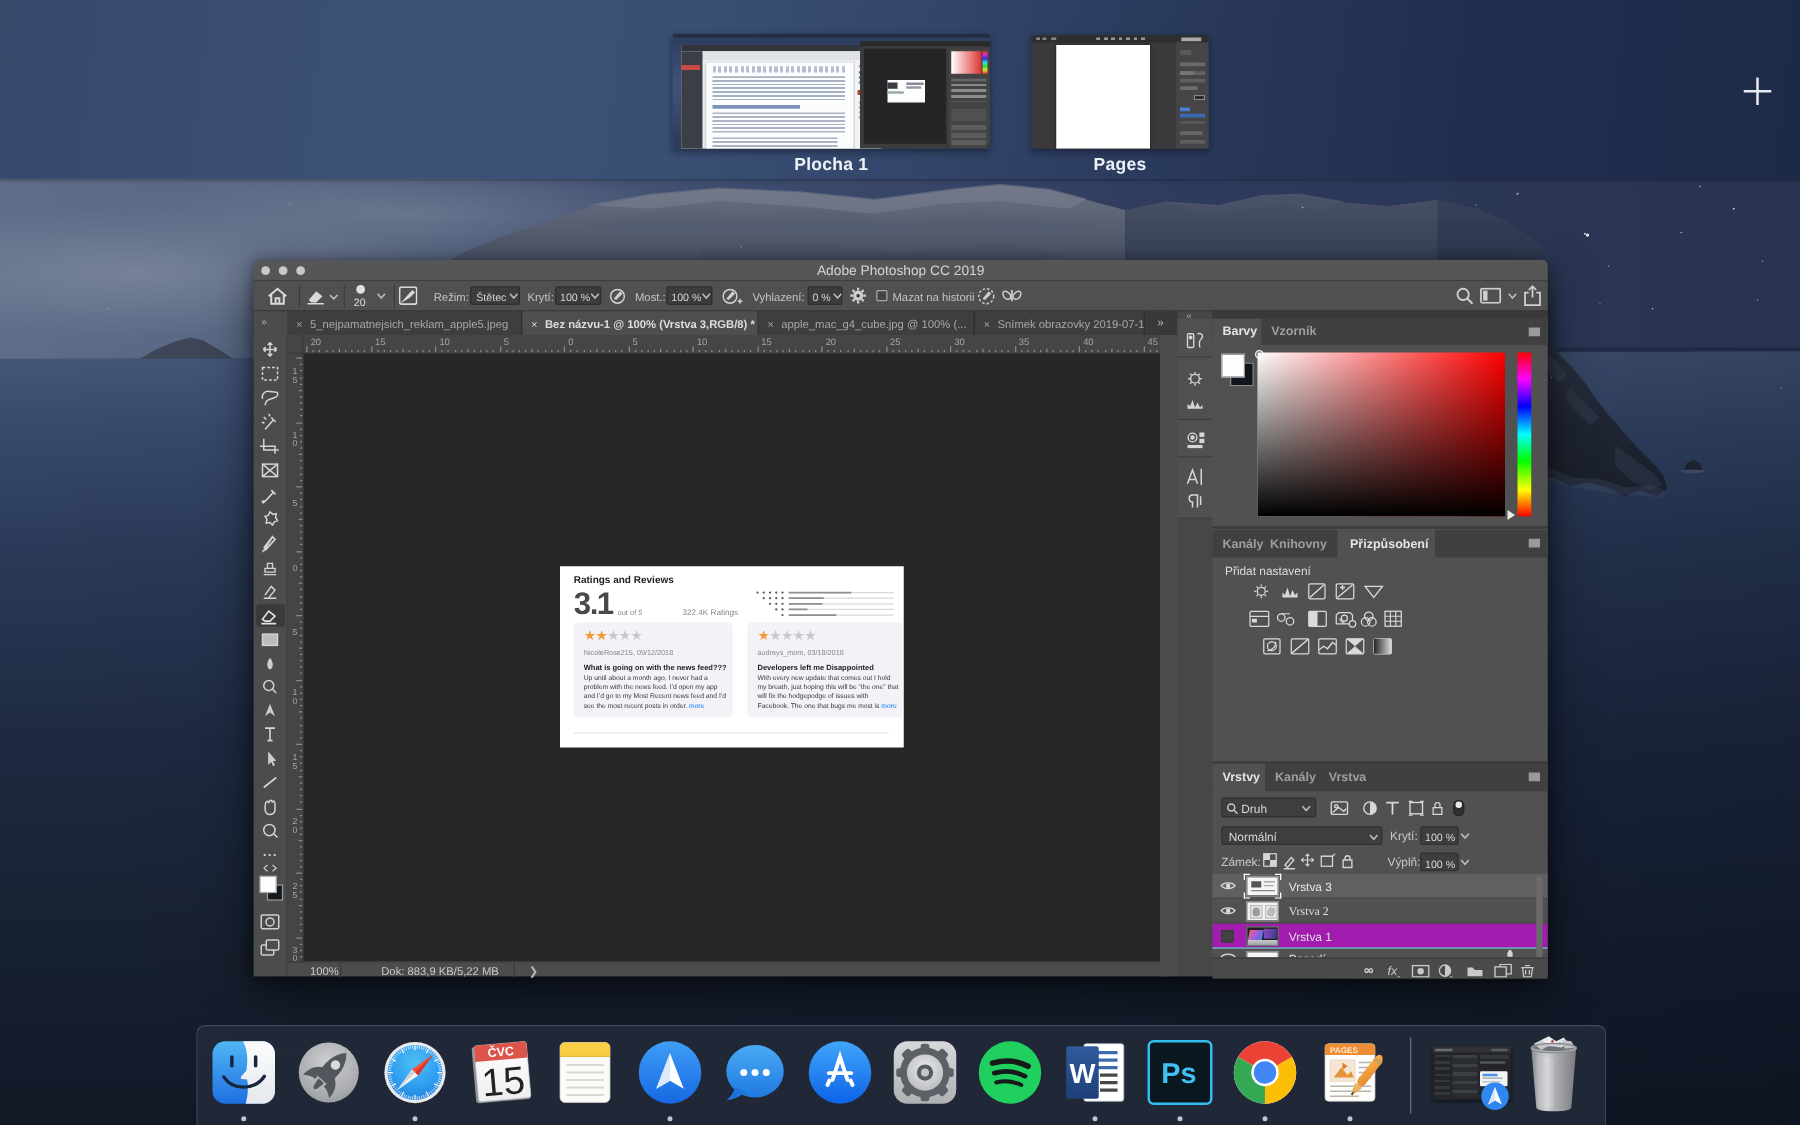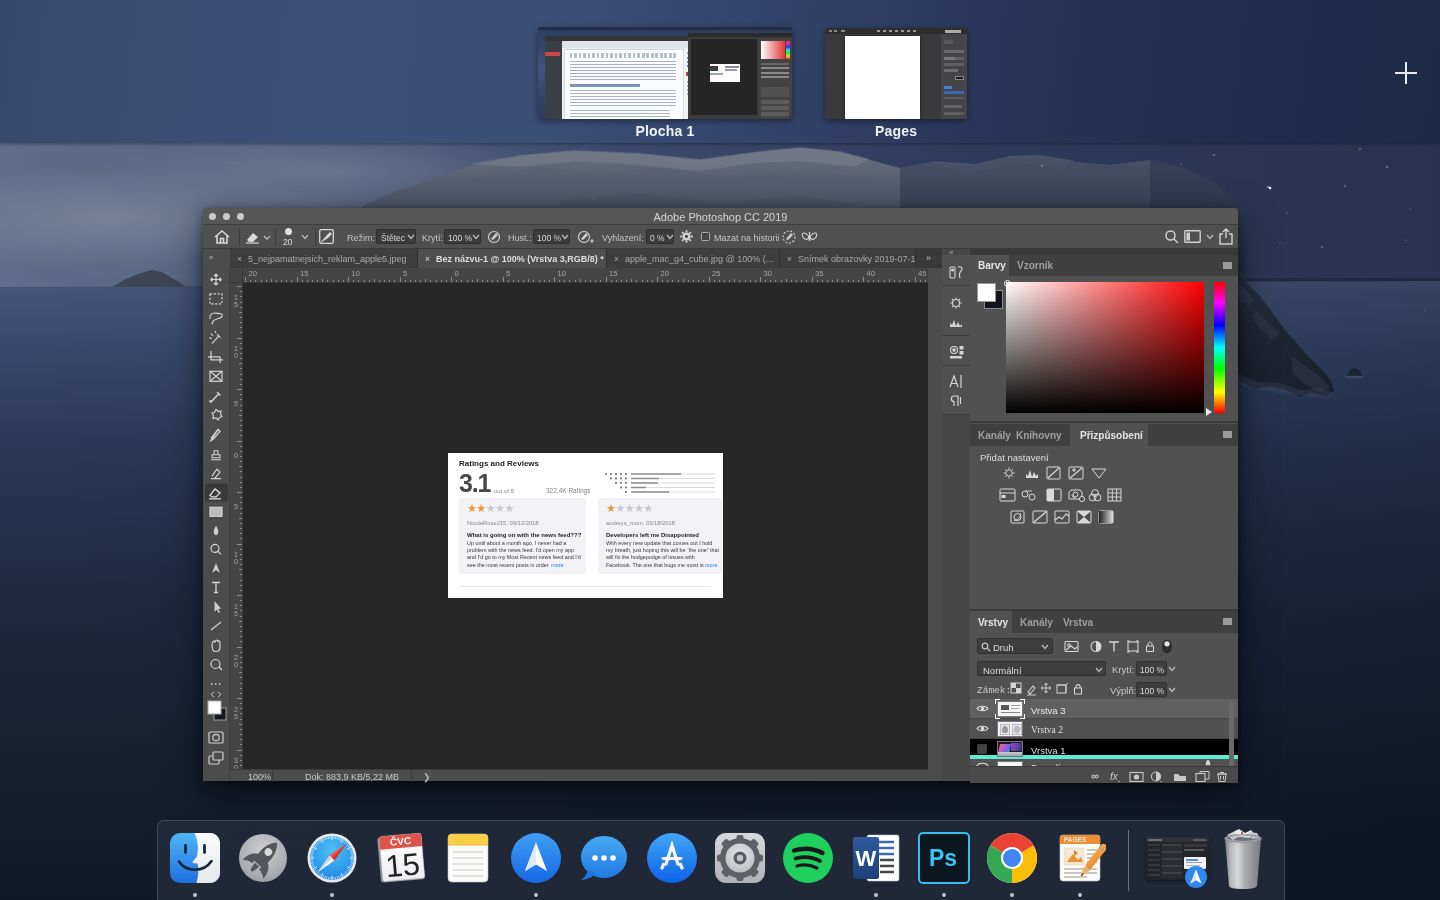--- a/index.html
+++ b/index.html
@@ -211,21 +211,21 @@
         </svg>
       <div class="abs" style="left:219px;top:8px;color:#c4c4c4;">Krytí:</div>
       <div class="abs" style="left:241px;top:4px;width:37px;height:15px;background:#3c3c3c;border:1px solid #2e2e2e;border-radius:2px;color:#d5d5d5;padding:3px 0 0 3px;font-size:8.5px;">100 %</div>
       <svg class="abs" style="left:269px;top:9px" width="8" height="6" viewBox="0 0 8 6">
           <path d="M1 1 L4 4.5 L7 1" stroke="#bbb" stroke-width="1.3" fill="none"></path>
         </svg>
       <svg class="abs" style="left:283px;top:5px" width="16" height="14" viewBox="0 0 16 14">
           <circle cx="8" cy="7" r="5.5" fill="none" stroke="#d0d0d0" stroke-width="1.2"></circle>
           <path d="M5 9 L10 3 L12 5 L7 10 Z" fill="#d0d0d0"></path>
         </svg>
-      <div class="abs" style="left:305px;top:8px;color:#c4c4c4;">Hust.:</div>
+      <div class="abs" style="left:305px;top:8px;color:#c4c4c4;">Most.:</div>
       <div class="abs" style="left:330px;top:4px;width:37px;height:15px;background:#3c3c3c;border:1px solid #2e2e2e;border-radius:2px;color:#d5d5d5;padding:3px 0 0 3px;font-size:8.5px;">100 %</div>
       <svg class="abs" style="left:358px;top:9px" width="8" height="6" viewBox="0 0 8 6">
           <path d="M1 1 L4 4.5 L7 1" stroke="#bbb" stroke-width="1.3" fill="none"></path>
         </svg>
       <svg class="abs" style="left:374px;top:5px" width="18" height="14" viewBox="0 0 18 14">
           <circle cx="7" cy="7" r="5.5" fill="none" stroke="#d0d0d0" stroke-width="1.2"></circle>
           <path d="M4 9 L9 3 L11 5 L6 10 Z" fill="#d0d0d0"></path>
           <path d="M13 11 L17 11 M15 9 L15 13" stroke="#d0d0d0" stroke-width="1.1"></path>
         </svg>
       <div class="abs" style="left:399px;top:8px;color:#c4c4c4;">Vyhlazení:</div>
@@ -855,21 +855,21 @@
         <svg class="abs" style="left:117px;top:5px" width="8" height="6" viewBox="0 0 8 6">
             <path d="M1 1 L4 4.5 L7 1" stroke="#bbb" stroke-width="1.3" fill="none"></path>
           </svg>
       </div>
       <div class="abs" style="left:142px;top:53px;color:#c9c9c9;font-size:9.5px;">Krytí:</div>
       <div class="abs" style="left:166px;top:50px;width:31px;height:15px;background:#3e3e3e;border:1px solid #313131;border-radius:2px;color:#d8d8d8;padding:2.5px 0 0 3px;font-size:8.5px;white-space:nowrap;overflow:hidden;">100 %</div>
       <svg class="abs" style="left:198px;top:55px" width="8" height="6" viewBox="0 0 8 6">
           <path d="M1 1 L4 4.5 L7 1" stroke="#bbb" stroke-width="1.3" fill="none"></path>
         </svg>
 
-      <div class="abs" style="left:7px;top:74px;color:#c9c9c9;font-size:9.5px;font-family:Liberation Mono, monospace;">Zámek:</div>
+      <div class="abs" style="left:7px;top:74px;color:#c9c9c9;font-size:9.5px;">Zámek:</div>
       <svg class="abs" style="left:40px;top:71px" width="75" height="14" viewBox="0 0 75 14" stroke="#d4d4d4" fill="none" stroke-width="1">
         <rect x="1" y="1" width="10" height="10"></rect>
           <rect x="1" y="1" width="5" height="5" fill="#d4d4d4" stroke="none"></rect>
           <rect x="6" y="6" width="5" height="5" fill="#d4d4d4" stroke="none"></rect>
         <path d="M18 10 L23 4 L25 6 L20 12 Z M17 13 L26 13" stroke-width="1.1"></path>
         <path d="M36 1 L36 11 M31 6 L41 6 M36 1 L34.5 3 M36 1 L37.5 3 M36 11 L34.5 9 M36 11 L37.5 9 M31 6 L33 4.5 M31 6 L33 7.5 M41 6 L39 4.5 M41 6 L39 7.5" stroke-width="0.9"></path>
         <rect x="47" y="3" width="9" height="8"></rect>
           <path d="M47 3 L56 3 L58 1 M56 3 L56 11" stroke-width="0.9"></path>
         <path d="M66 6 L66 4.5 C66 2 70 2 70 4.5 L70 6 M64.5 6 L71.5 6 L71.5 12 L64.5 12 Z" stroke-width="1.1"></path>
       </svg>
@@ -902,21 +902,21 @@
             <circle cx="6.5" cy="4.5" r="1.8" fill="#dcdcdc"></circle>
           </svg>
         <div class="abs" style="left:27px;top:2px;width:26px;height:16px;background:#f2f2f2;border:1px solid #777;">
           <div class="abs" style="left:2px;top:2px;width:10px;height:11px;background:#e8e8ea;border:0.5px solid #bbb;"></div>
           <div class="abs" style="left:4px;top:4px;width:6px;height:7px;background:#9a9aa2;border-radius:50% 50% 40% 40%;"></div>
           <div class="abs" style="left:14px;top:2px;width:10px;height:11px;background:#ececee;border:0.5px solid #bbb;"></div>
           <div class="abs" style="left:16px;top:4px;width:6px;height:7px;background:#b9b9c2;border-radius:2px;transform:rotate(18deg);"></div>
         </div>
         <div class="abs" style="left:61px;top:6px;color:#dedede;font-size:9.5px;">Vrstva 2</div>
       </div>
-      <div class="abs" style="left:0;top:128px;width:268px;height:20px;background:#000000;border-bottom:4px solid #5eead4;">
+      <div class="abs" style="left:0;top:128px;width:268px;height:20px;background:#a21caf;border-bottom:1px solid #5eead4;">
         <div class="abs" style="left:7px;top:5px;width:10px;height:10px;background:#434343;border:1px solid #3a3a3a;"></div>
         <div class="abs" style="left:27px;top:2px;width:26px;height:16px;background:#1c1d24;border:1px solid #777;overflow:hidden;">
           <div class="abs" style="left:1px;top:2px;width:11px;height:9px;background:linear-gradient(115deg,#e66 0%,#b45bd4 40%,#6e64e8 75%,#3ab6e0 100%);transform:skewX(-12deg);"></div>
           <div class="abs" style="left:13px;top:1px;width:12px;height:8px;background:linear-gradient(100deg,#8a4bbf 0%,#5a3f9e 60%,#2e2a55 100%);"></div>
           <div class="abs" style="left:0px;top:10px;width:26px;height:6px;background:linear-gradient(180deg,#c9c9cf 0%,#8e8e96 100%);"></div>
         </div>
         <div class="abs" style="left:61px;top:6px;color:#dedede;font-size:9.5px;">Vrstva 1</div>
       </div>
       <div class="abs" style="left:0;top:148px;width:268px;height:7px;background:#515151;overflow:hidden;">
         <svg class="abs" style="left:6px;top:2px" width="13" height="9" viewBox="0 0 13 9">

